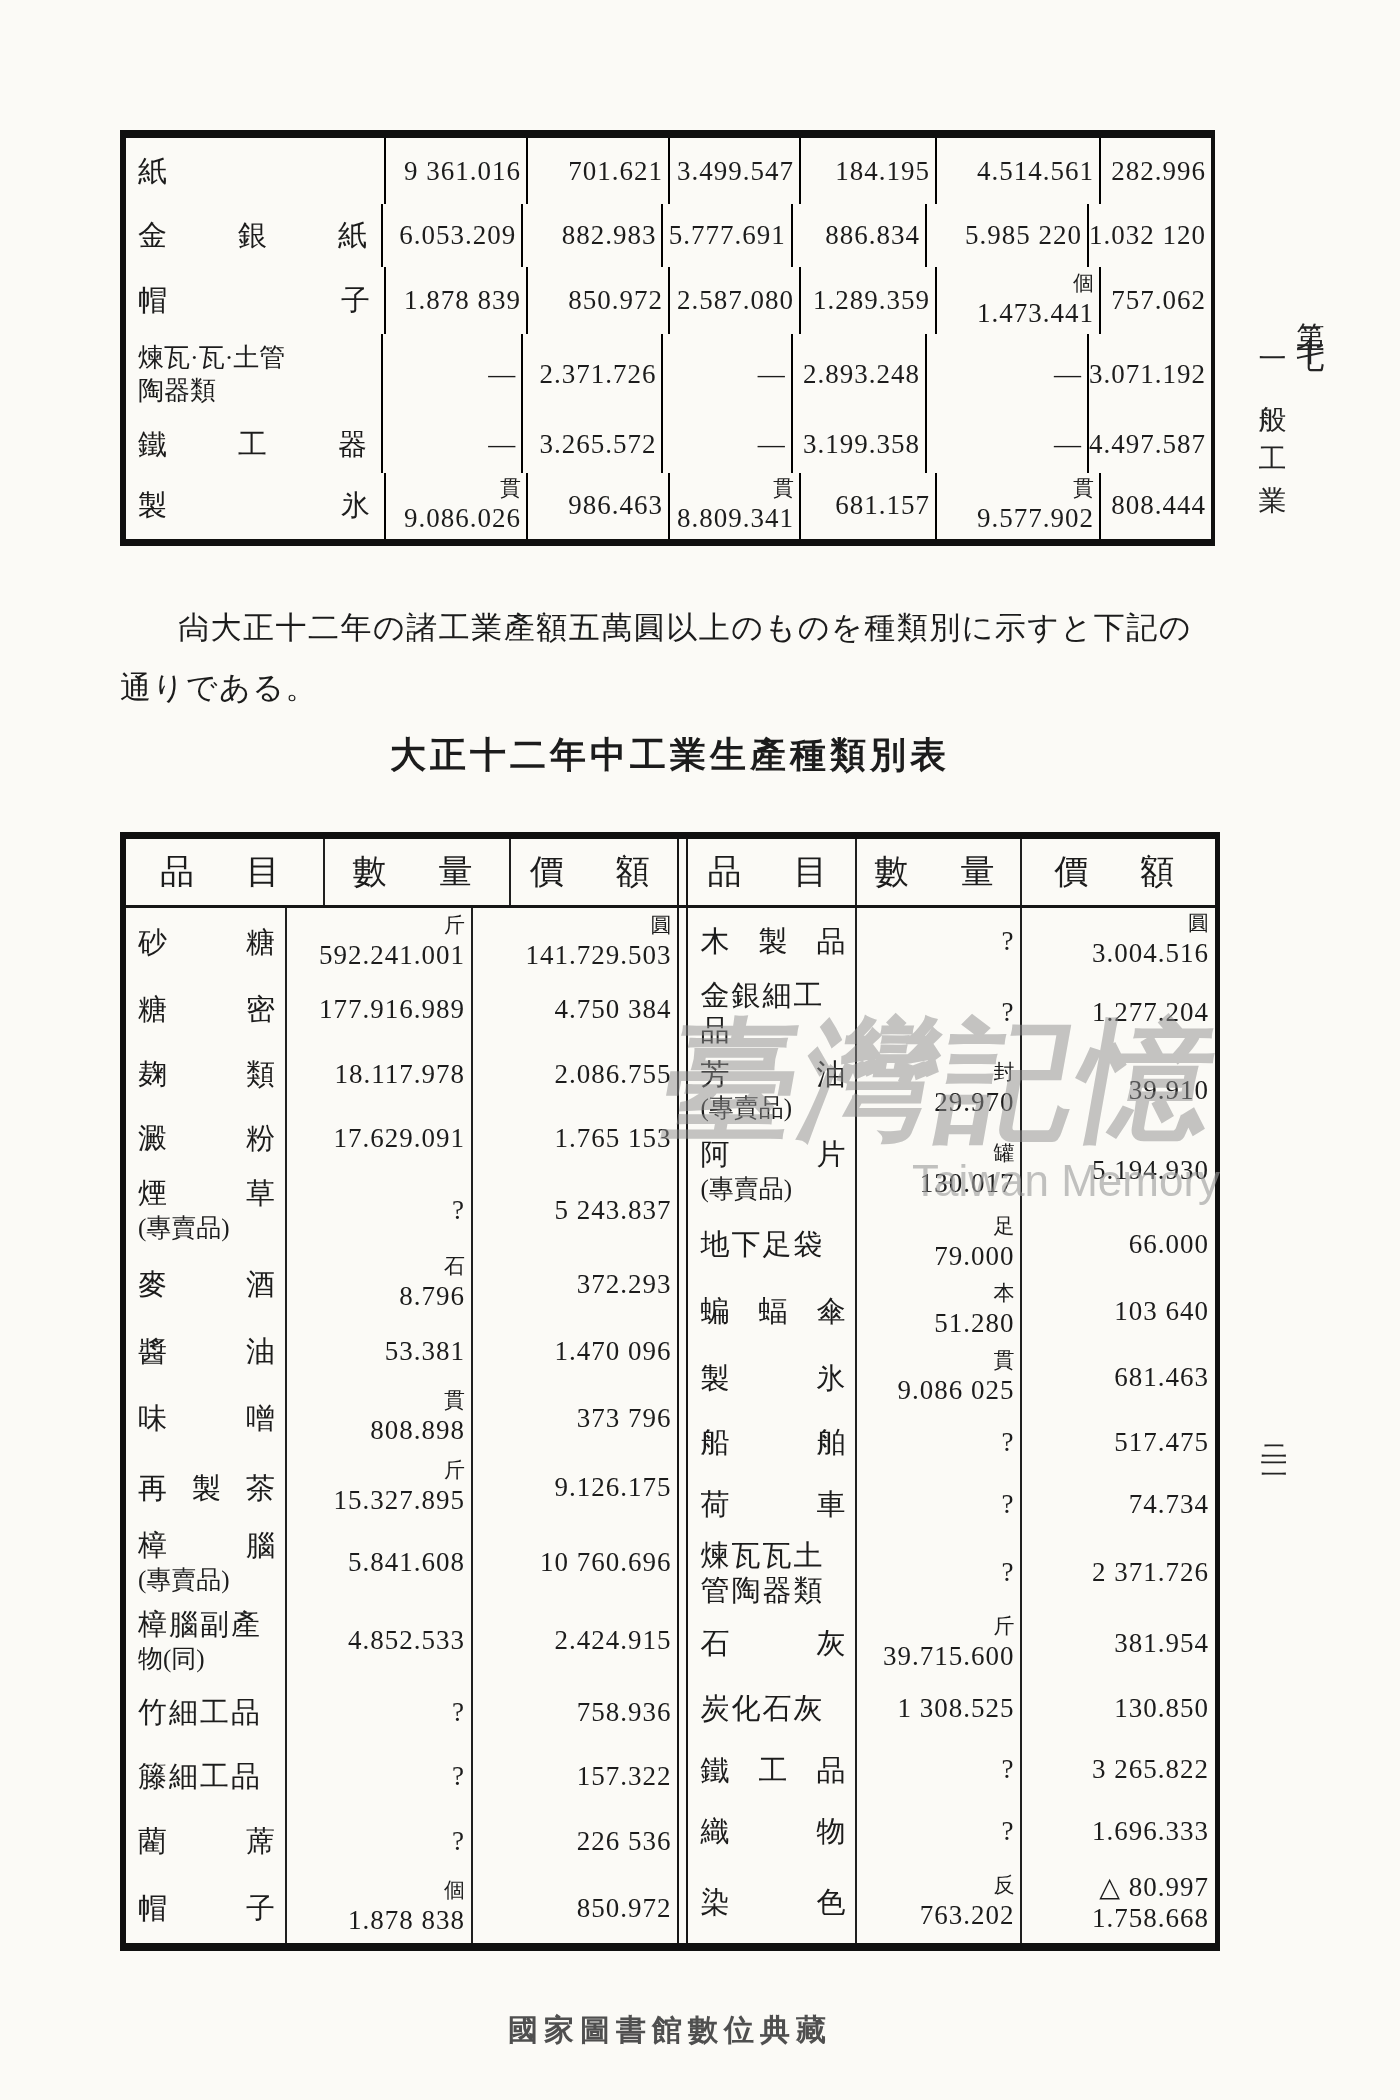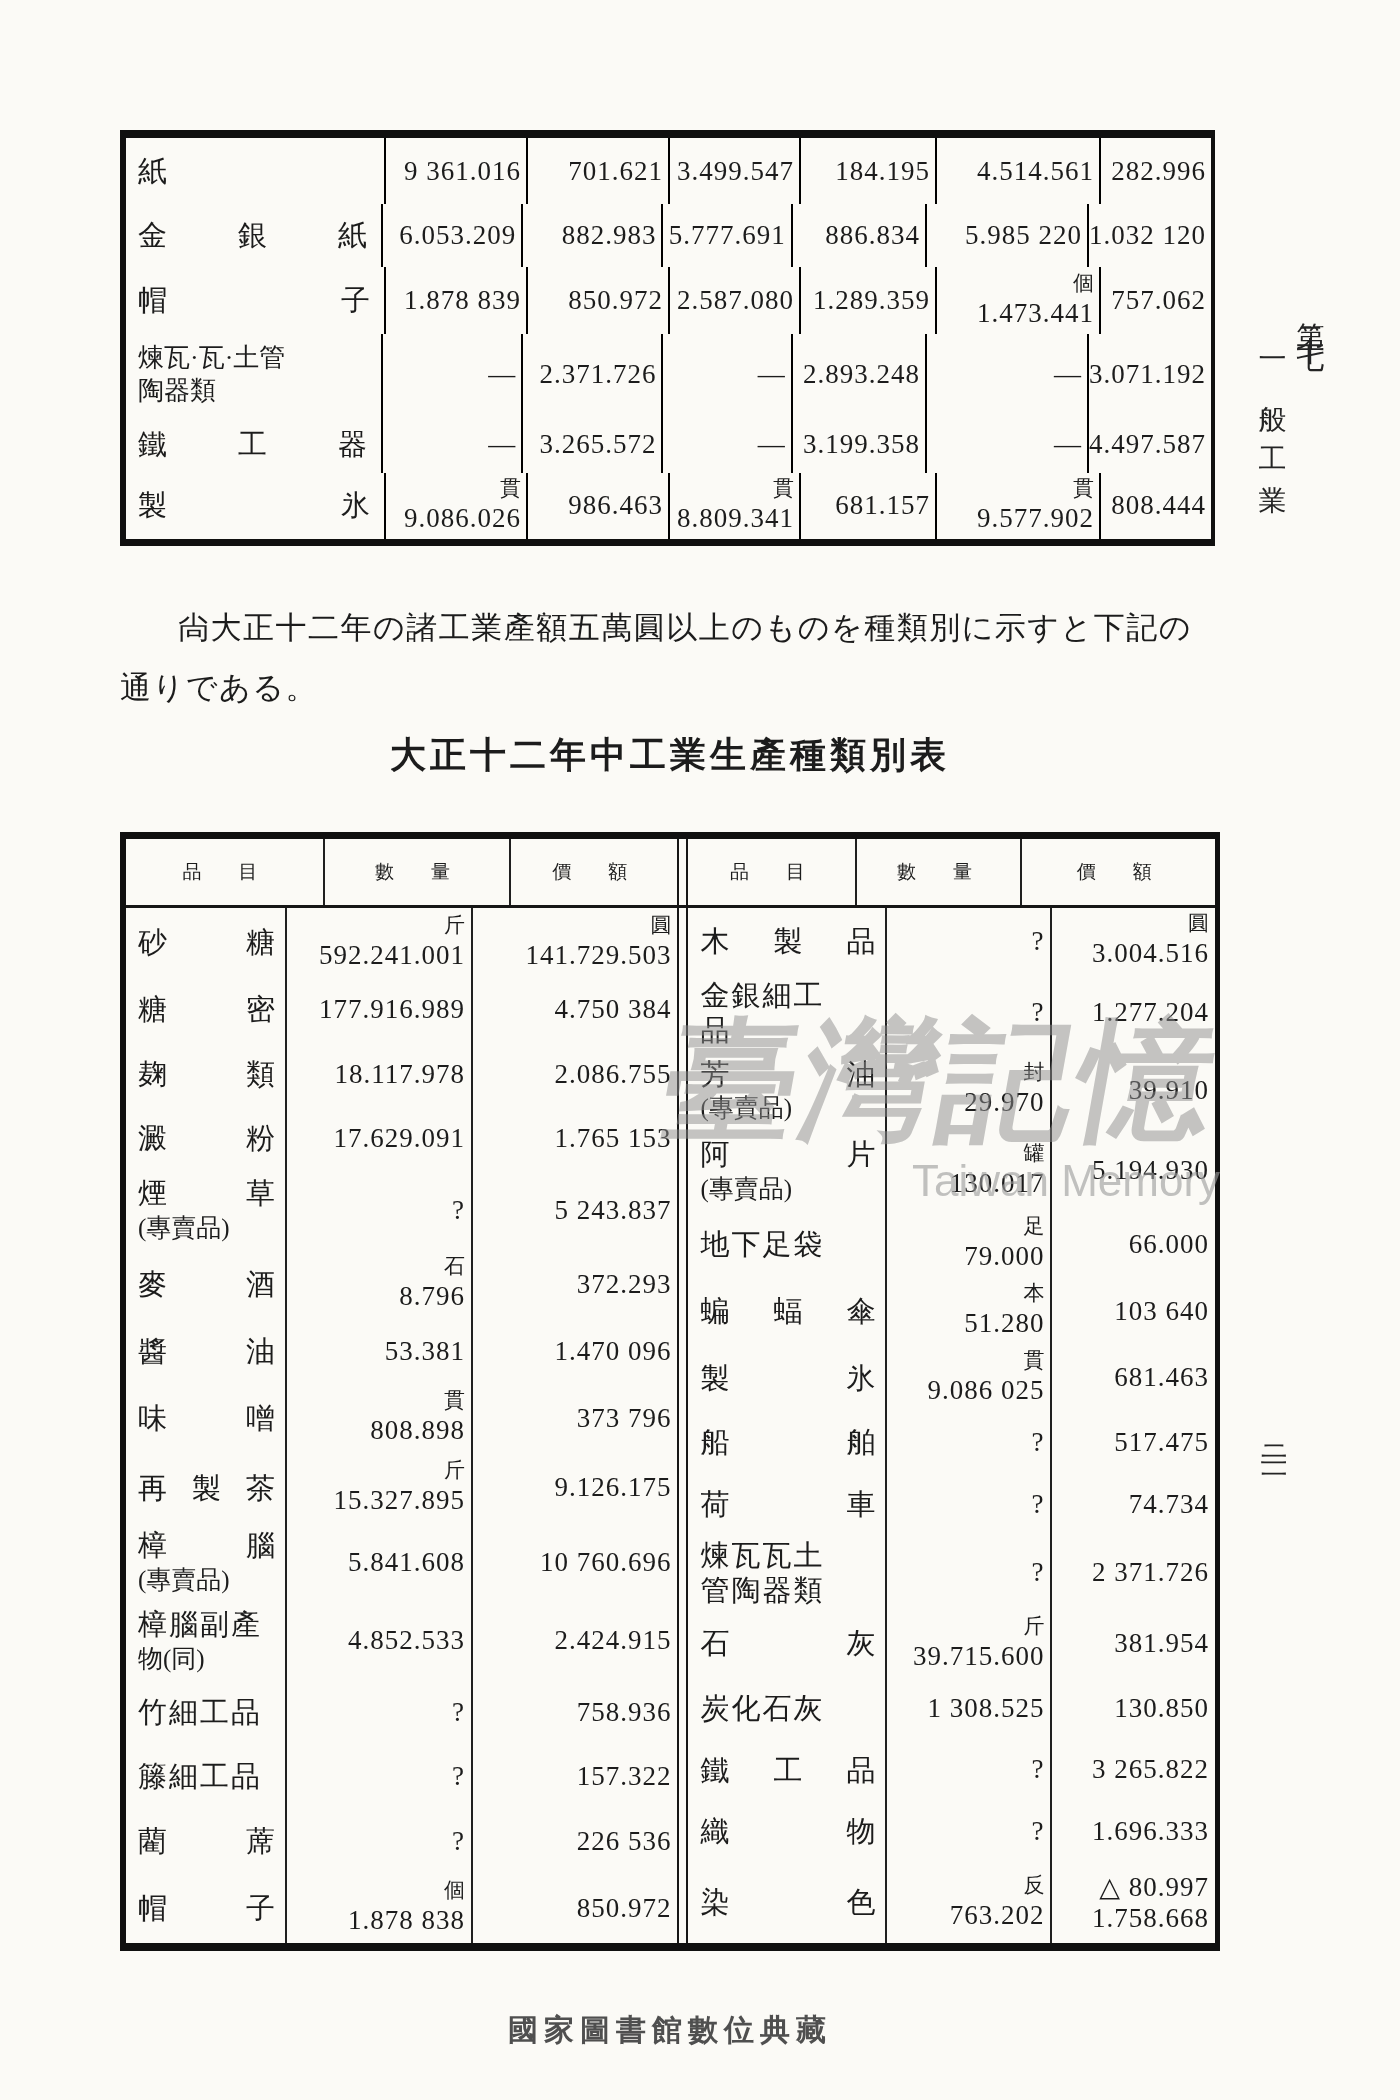--- a/index.html
+++ b/index.html
@@ -37,33 +37,33 @@
   
   .main-table{position:absolute;left:120px;top:832px;width:1100px;box-sizing:border-box;
               border-top:7px solid #101010;border-bottom:8px solid #101010;
               border-left:6px solid #101010;border-right:5px solid #101010;}
   .mt-header{display:flex;height:66px;border-bottom:3px solid #161616;}
   .mt-body{display:flex;height:1035px;}
   .hh,.half{display:flex;box-sizing:border-box;}
   .half{flex-direction:column;}
   .lh{width:552px}.rh{width:527px}
   .mt-div{width:11px;box-sizing:border-box;border-left:2px solid #161616;border-right:2px solid #161616;}
-  .h-cell{display:flex;align-items:center;justify-content:center;font-size:19px;letter-spacing:9px;
+  .h-cell{display:flex;align-items:center;justify-content:center;font-size:34px;letter-spacing:9px;
           box-sizing:border-box;border-left:2px solid #1f1f1f;}
   .h-item{border-left:none}
   .lh .h-item{width:197px}.lh .h-qty{width:186px}.lh .h-val{flex:1}
   .rh .h-item{width:167px}.rh .h-qty{width:165px}.rh .h-val{flex:1}
 
   .mb-row{display:flex;flex:1 1 0;min-height:0;}
   .g2{flex-grow:1.08}.g3{flex-grow:1.22}.g4{flex-grow:1.3}
   .mb-cell{box-sizing:border-box;border-left:2px solid #1f1f1f;display:flex;flex-direction:column;
            justify-content:center;align-items:flex-end;padding-right:6px;}
   .mb-label{border-left:none;align-items:stretch;padding:0 10px 0 12px;}
   .lh .mb-label{width:159px}.lh .mb-qty{width:186px}.lh .mb-val{flex:1}
-  .rh .mb-label{width:197px}.rh .mb-qty{width:165px}.rh .mb-val{flex:1}
+  .rh .mb-label{width:167px}.rh .mb-qty{width:165px}.rh .mb-val{flex:1}
 
   
   .margin-vert{position:absolute;writing-mode:vertical-rl;font-size:28px;color:#242424;}
   .mv1{letter-spacing:7px;display:block;}
   .mv2{letter-spacing:40px;display:block;margin-top:44px;}
   .pgnum{font-size:27px;letter-spacing:18px;}
   .footer{position:absolute;left:120px;top:2010px;width:1100px;text-align:center;
           font-size:30px;font-weight:bold;letter-spacing:6px;color:#4f4f4f;}
   .wm-script{position:absolute;left:666px;top:1016px;font-size:132px;line-height:1;font-weight:bold;
              color:#8e8e8e;opacity:.5;letter-spacing:6px;transform:skewX(-10deg);pointer-events:none;white-space:nowrap;}

